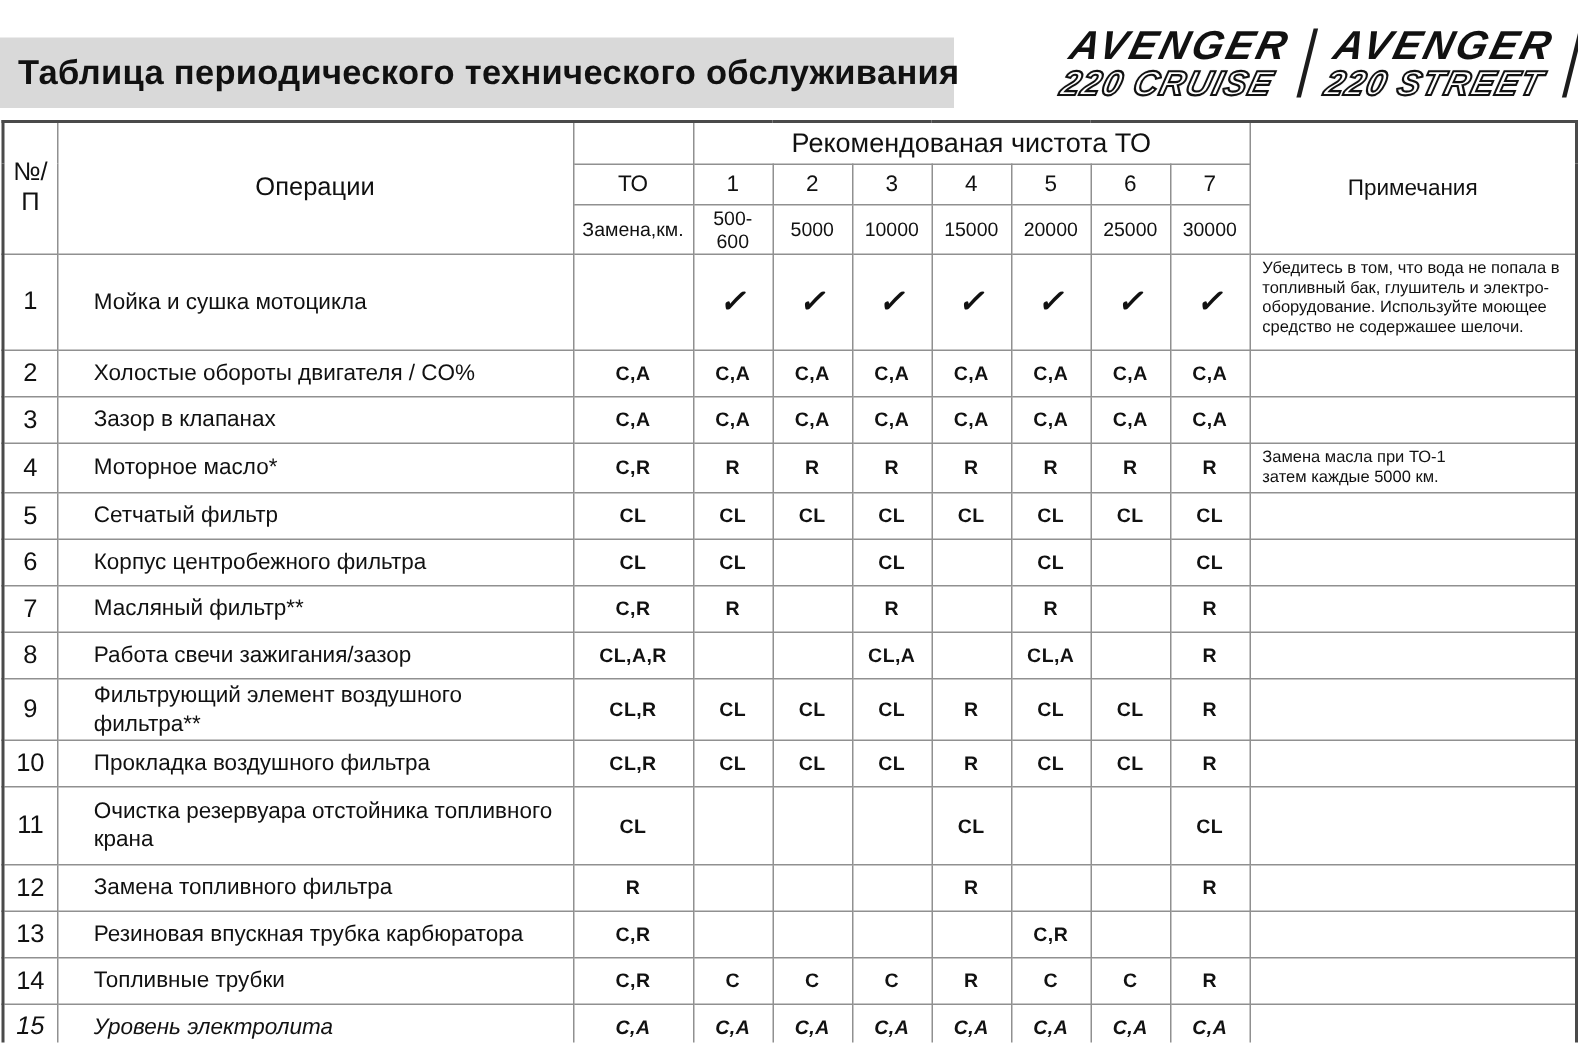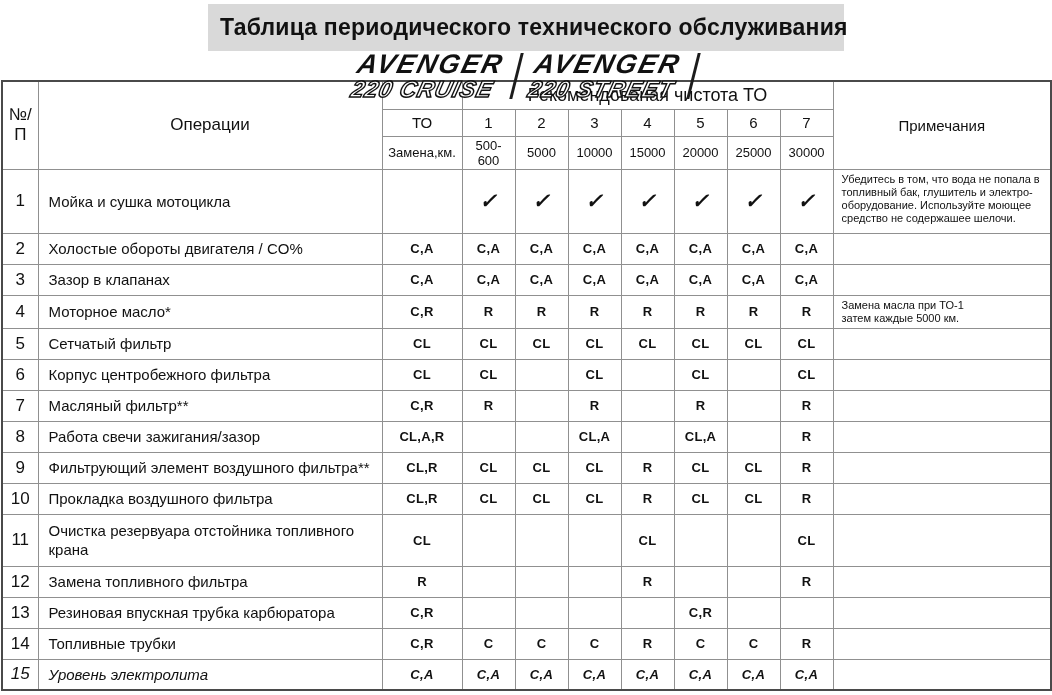--- a/index.html
+++ b/index.html
@@ -3,22 +3,22 @@
 <meta charset="utf-8">
 <style>
   html,body{margin:0;padding:0;background:#fff;}
   body{
     width:1052px;height:695px;overflow:hidden;
     font-family:"Liberation Sans", sans-serif;color:#111;
     position:relative;
   }
   
   .topbar{
-    display:flex;align-items:center;
-    padding:4px 0 0 0;height:72px;box-sizing:border-box;flex-direction:column;
+    display:flex;align-items:flex-end;
+    padding:4px 0 0 0;height:72px;box-sizing:border-box;
   }
   .title-box{
     background:#d9d9d9;
     width:636px;height:47px;line-height:47px;
     padding-left:12px;box-sizing:border-box;
     font-size:23px;font-weight:bold;letter-spacing:.2px;
     white-space:nowrap;
   }
   .logos{
     flex:1;display:flex;align-items:center;justify-content:flex-end;
@@ -50,21 +50,21 @@
   }
   .maint thead th{vertical-align:middle;background:#fff;}
   .th-np{font-size:17px;line-height:20px;white-space:pre-line;}
   .th-ops{font-size:17px;}
   .th-group{font-size:18px;}
   .th-to{font-size:15px;}
   .th-num{font-size:15px;}
   .th-mileage{font-size:13px;padding:1px 1px;}
   .th-notes{font-size:15px;}
   td.num{font-size:17px;text-align:center;vertical-align:middle;}
-  td.op{font-size:15px;text-align:left;vertical-align:middle;padding-left:10px;line-height:19px;}
+  td.op{font-size:15px;text-align:left;vertical-align:middle;padding-left:24px;line-height:19px;}
   td.code{font-size:13px;font-weight:bold;text-align:center;vertical-align:middle;letter-spacing:.3px;}
   td.code.check{font-size:21px;font-weight:bold;font-style:italic;}
   td.note{
     font-size:11px;line-height:13px;text-align:left;vertical-align:top;
     white-space:pre-line;padding:3px 8px;
   }
 </style>
 </head>
 <body>
 

